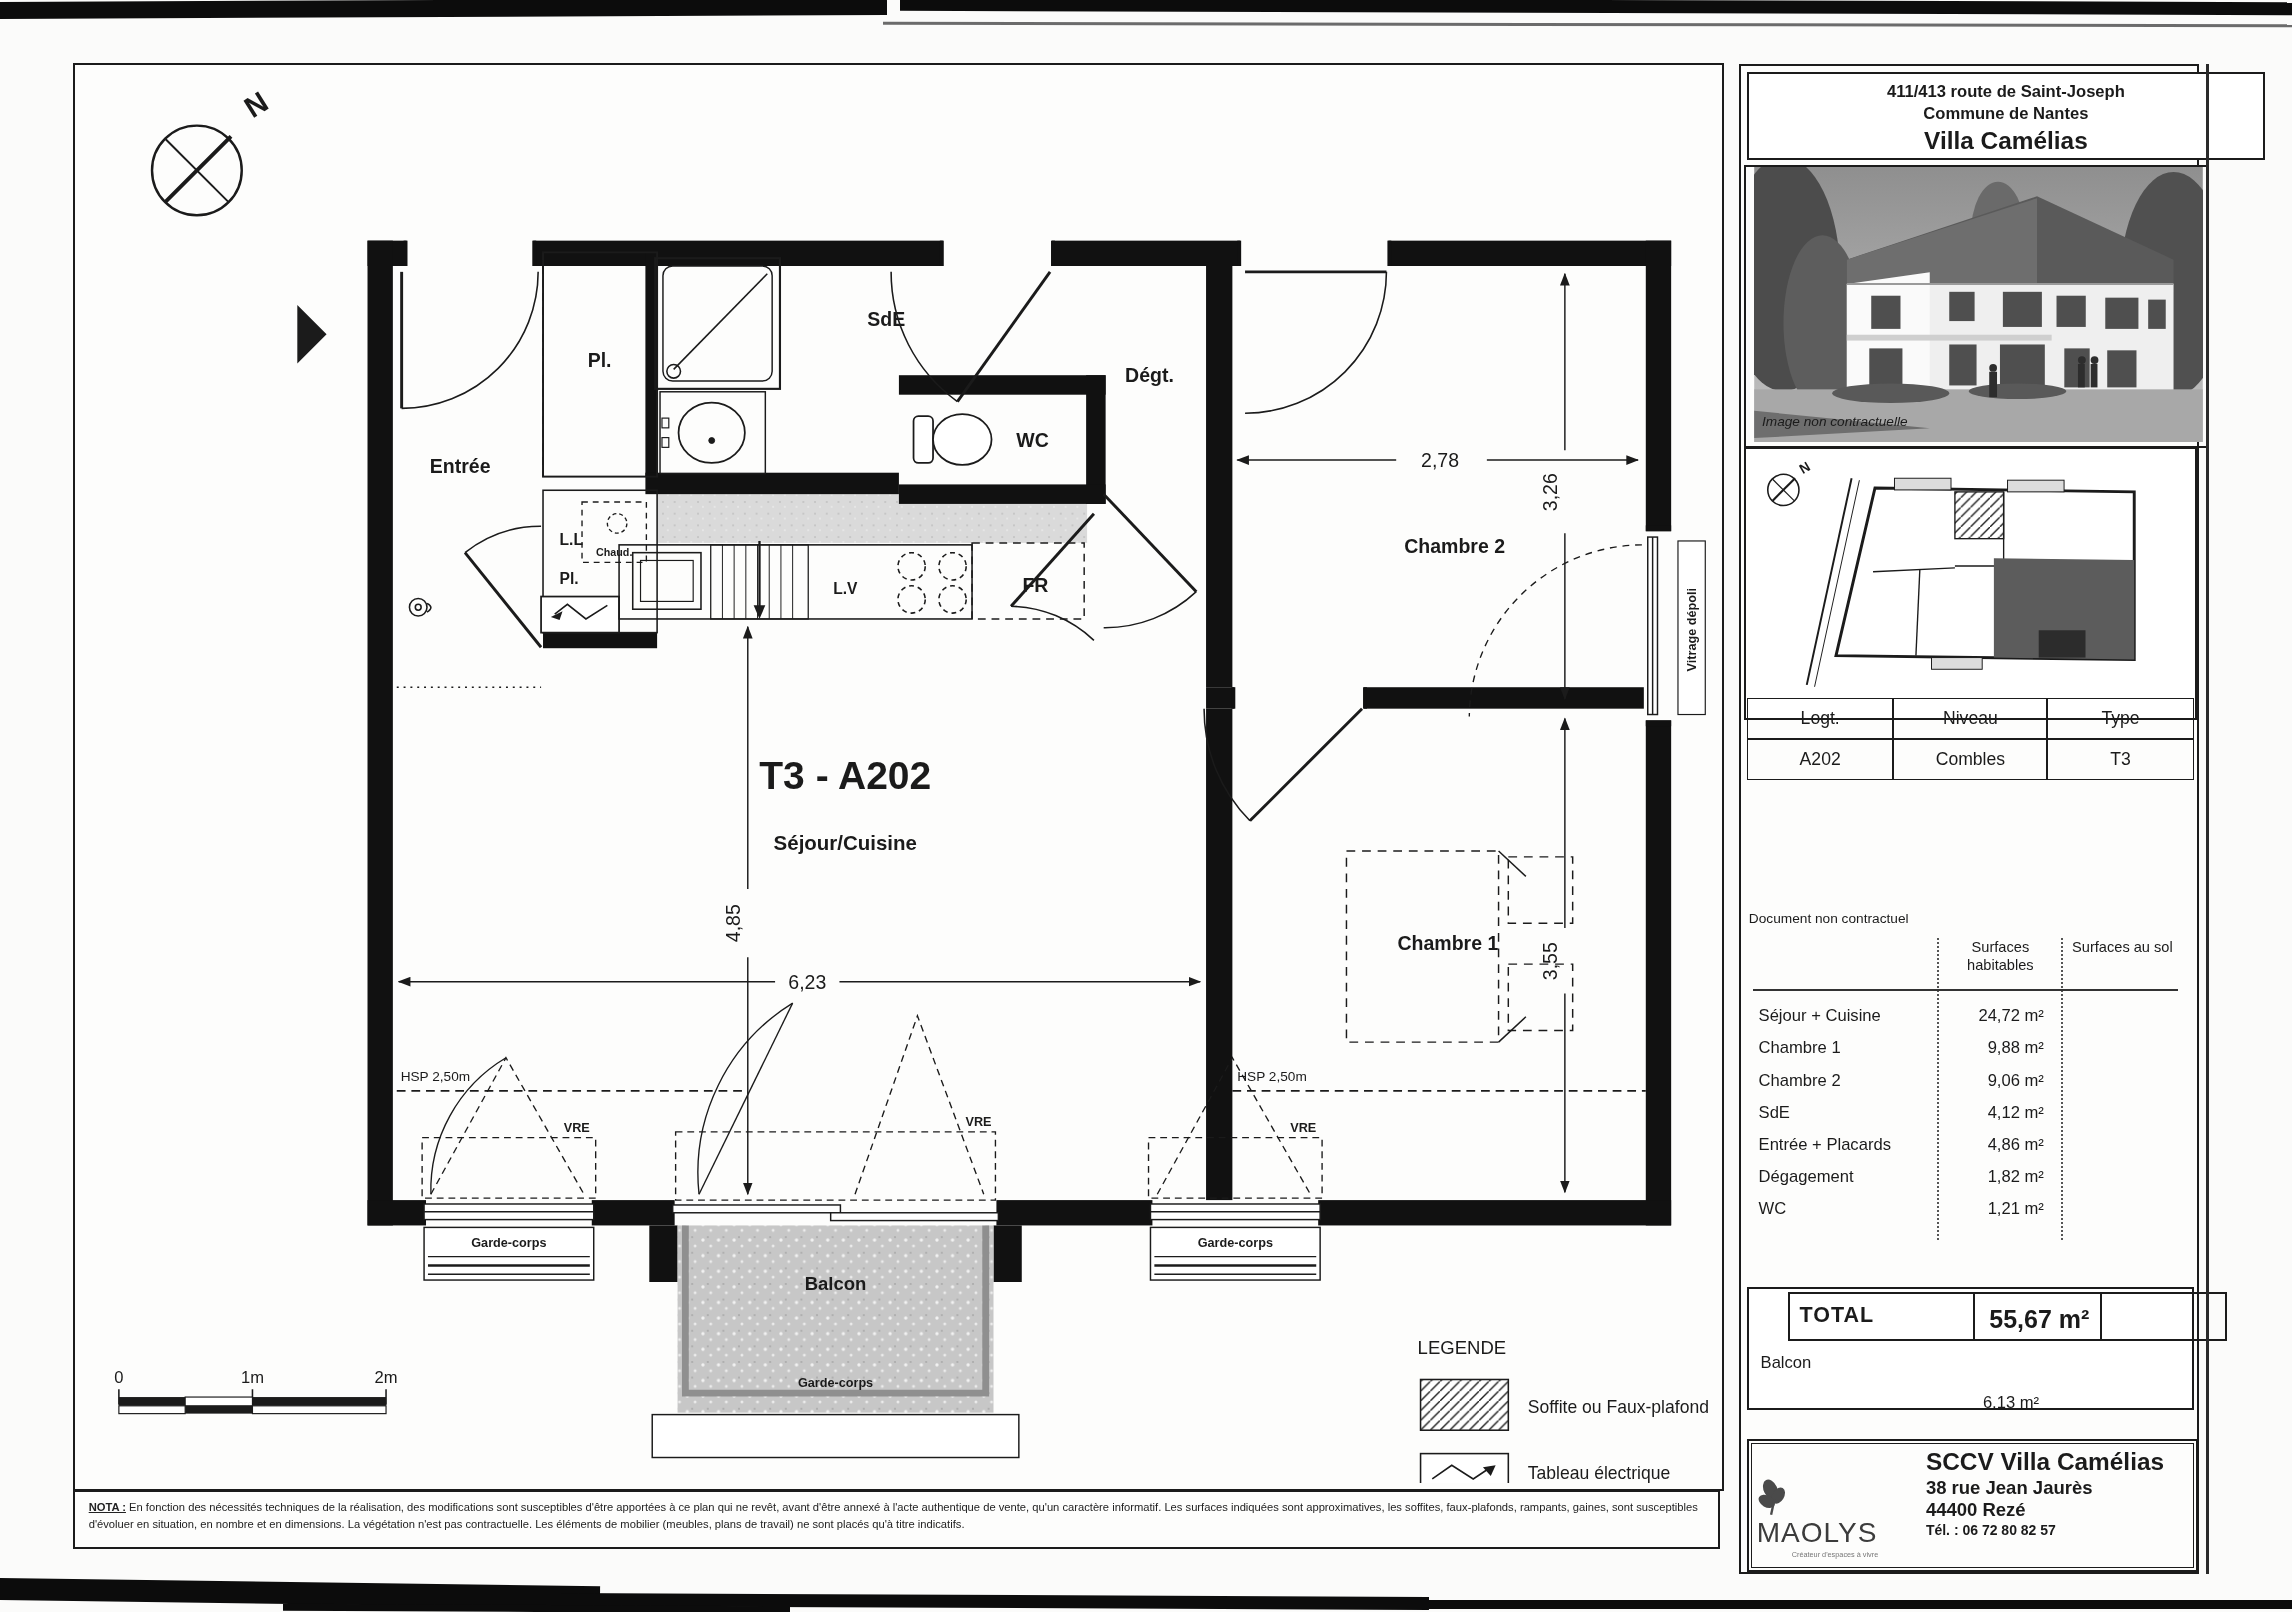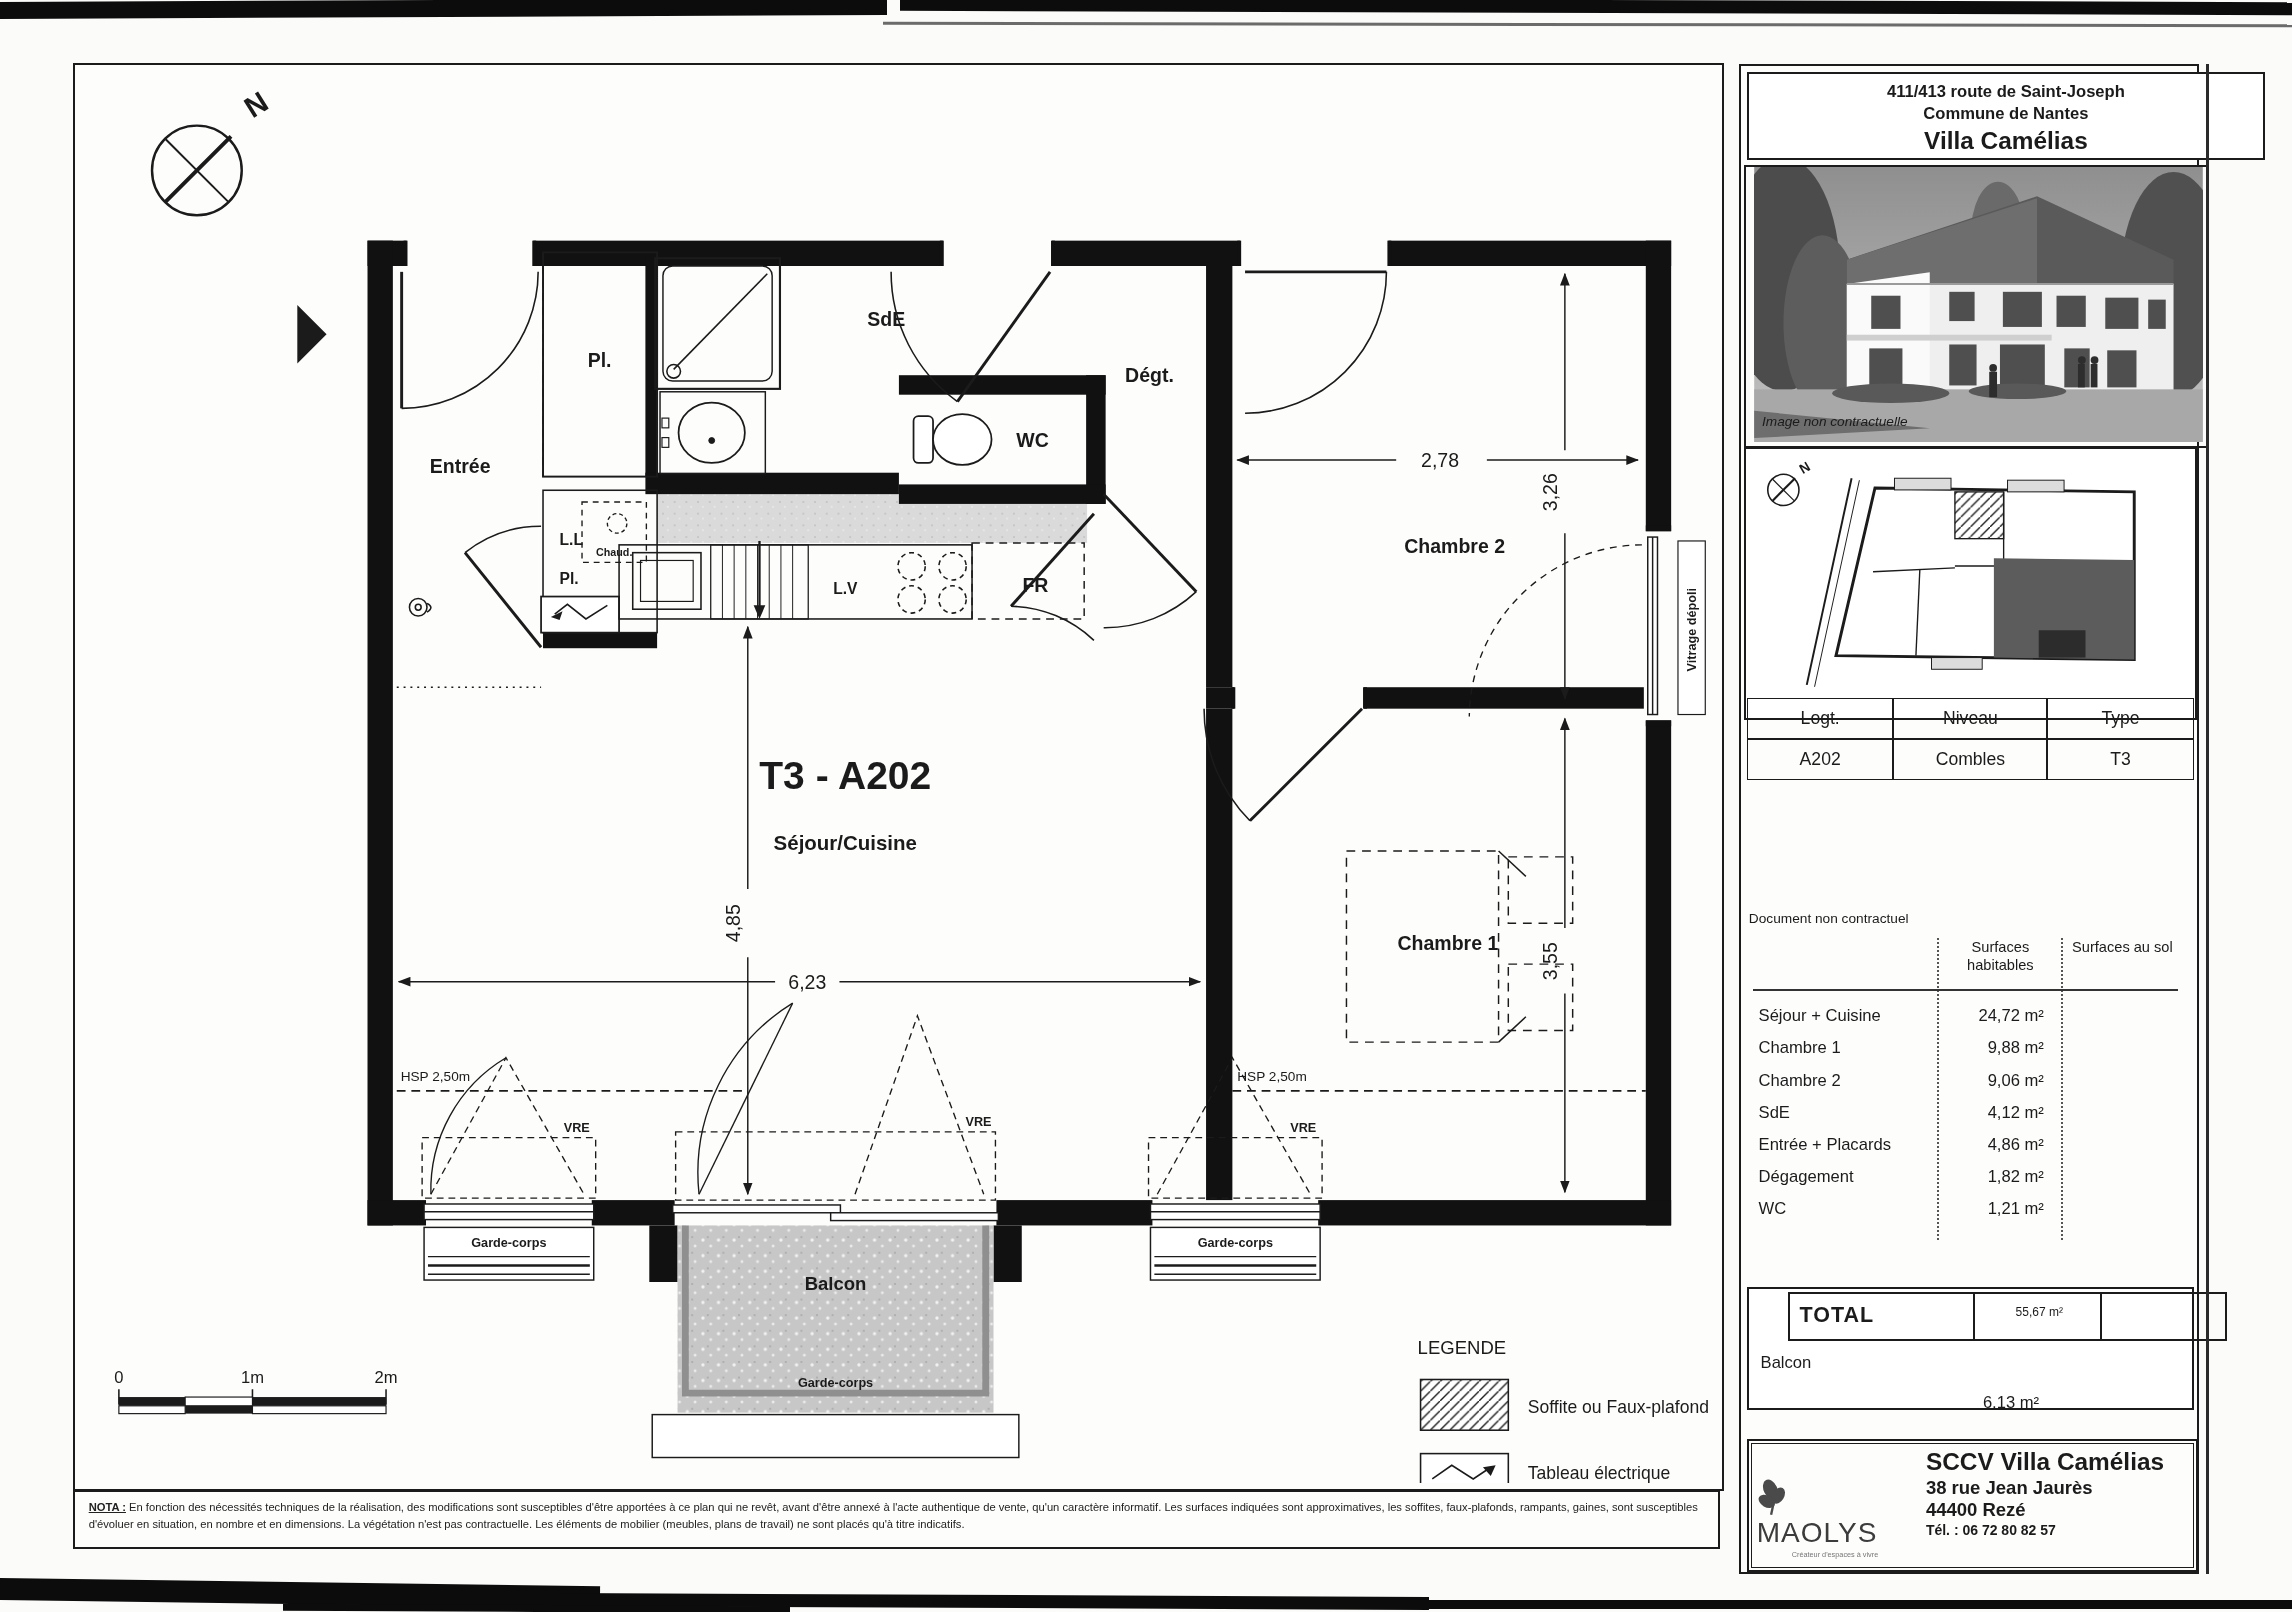--- a/index.html
+++ b/index.html
@@ -47,21 +47,21 @@
   #surf{left:5.9px;top:868px;width:447px;height:349px;font-size:16.6px;}
   .dotline{position:absolute;border-left:2px dotted #555;}
   #surf .hdr{position:absolute;top:3.9px;text-align:center;font-size:14.6px;line-height:1.25;}
   #surf-rule{position:absolute;left:5.9px;top:55px;width:425px;border-top:2px solid #333;}
   .srow{position:absolute;left:0;width:447px;height:32px;}
   .srow .lab{position:absolute;left:11.7px;top:0;}
   .srow .val{position:absolute;left:146px;width:151px;top:0;text-align:right;}
   #total-box{left:5.9px;top:1221px;width:447px;height:123px;}
   #total-row{position:absolute;left:2.9px;top:2.9px;width:435px;height:45px;border:2px solid #1b1b1b;margin-left:36px;}
   #total-row .tl{position:absolute;left:9.8px;top:8.8px;font-size:21.5px;font-weight:bold;letter-spacing:1px;}
-  #total-row .tv{position:absolute;left:187px;width:125px;top:10.7px;font-size:12px;font-weight:normal;text-align:center;}
+  #total-row .tv{position:absolute;left:187px;width:125px;top:10.7px;font-size:25px;font-weight:bold;text-align:center;}
   .tdiv{position:absolute;top:0;height:100%;border-left:2px solid #1b1b1b;}
   #balcon-row{position:absolute;left:0;top:64px;width:447px;font-size:16.6px;}
   #balcon-row .bl{position:absolute;left:11.7px;}
   #balcon-row .bv{position:absolute;left:234px;width:177px;margin-top:40px;}
   #footer-box{left:5.9px;top:1373px;width:447px;height:129px;border:2.9px solid #1b1b1b;}
   #footer-inner{position:absolute;inset:2px;border:1px solid #1b1b1b;}
   #maolys{position:absolute;left:7.8px;top:37px;width:166px;}
   #maolys .mname{font-size:28px;letter-spacing:1px;color:#3c3c3c;display:inline-block;vertical-align:middle;}
   #maolys .mtag{font-size:7.3px;color:#777;margin-left:35px;margin-top:1px;}
   #sccv{position:absolute;left:177px;top:5.9px;line-height:1.22;}

